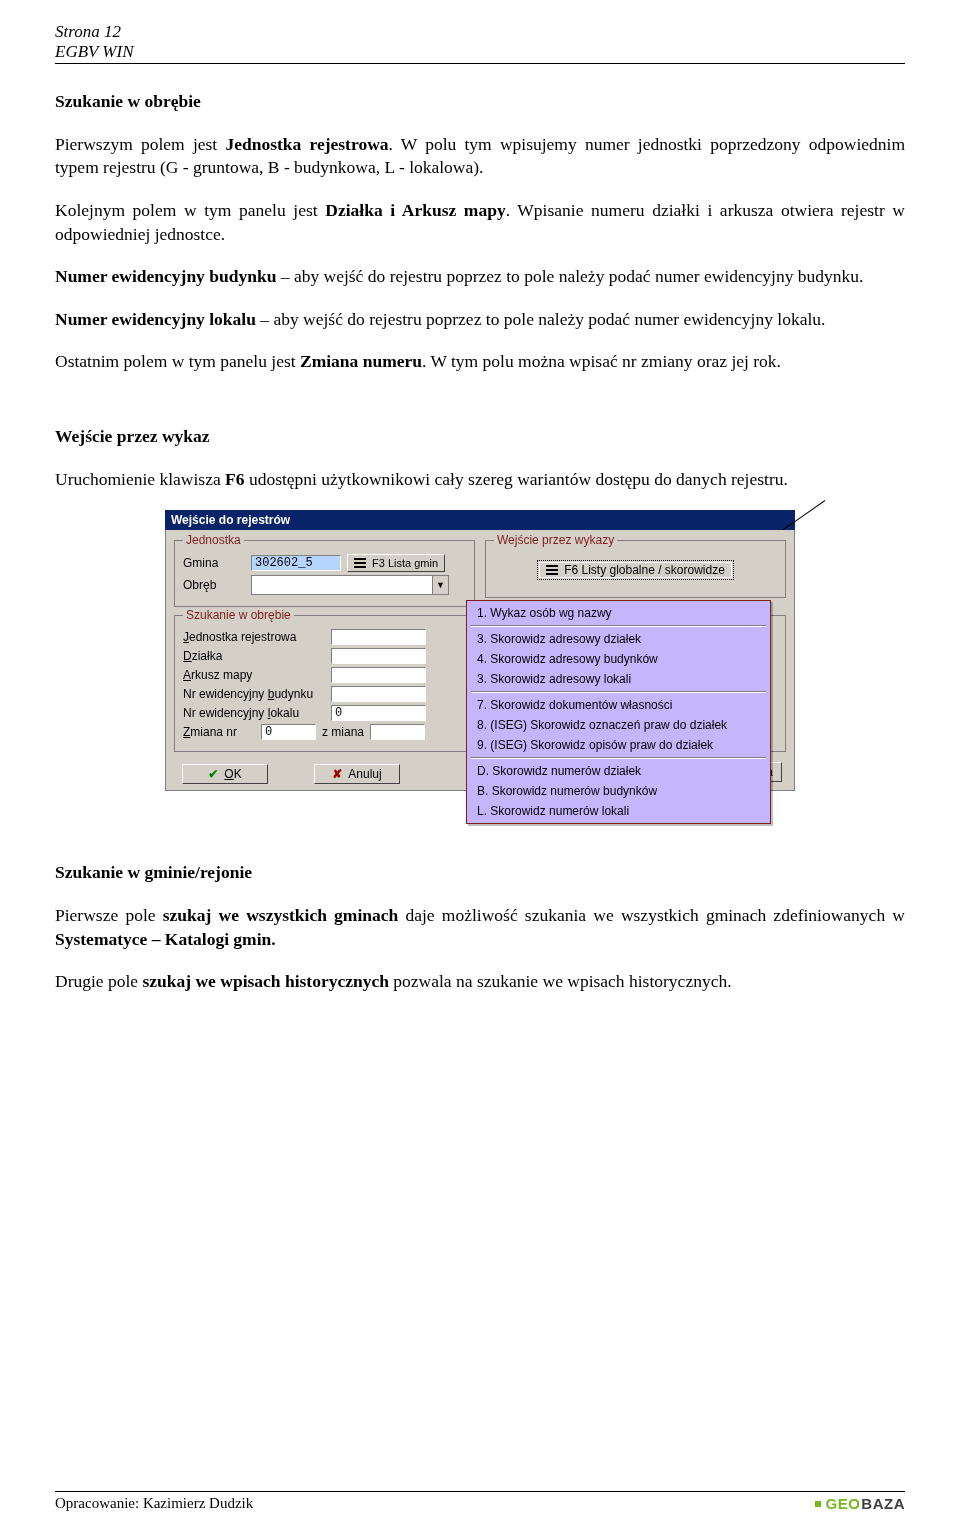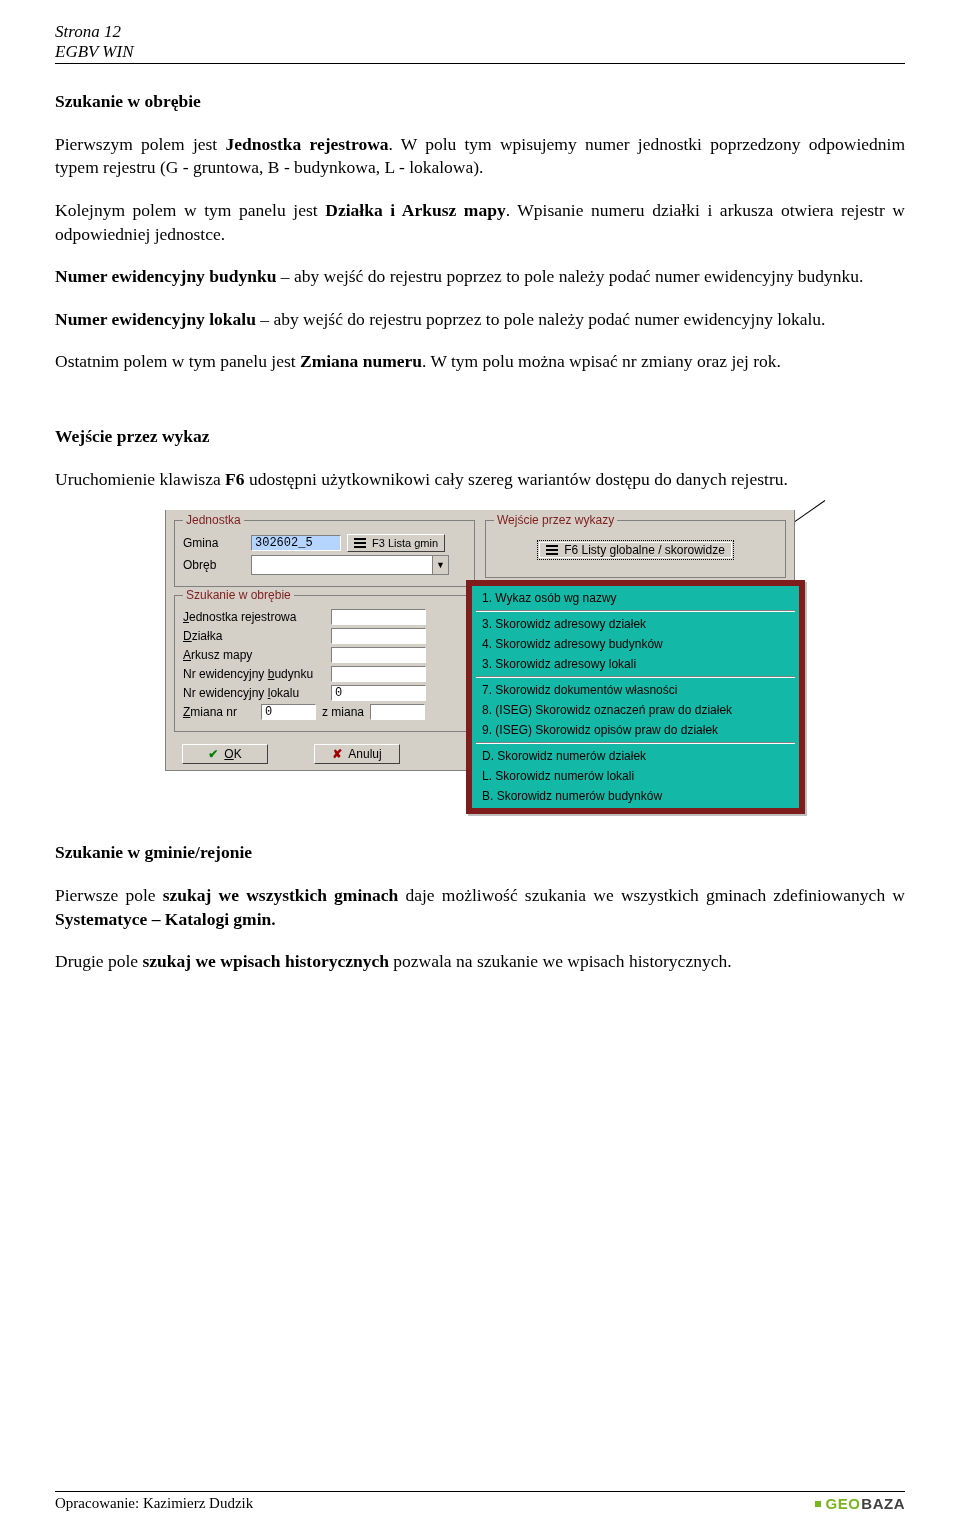--- a/index.html
+++ b/index.html
@@ -114,24 +114,24 @@
     cursor: default;
   }
   .wbtn.small { padding: 2px 6px; font-size: 11px; }
   .top-row { display: flex; gap: 6px; }
   .top-row > .left { flex: 1; }
   .top-row > .right { flex: 1; }
   .right-area { position: relative; }
   .menu-pop {
     position: absolute;
     top: 70px; left: 300px;
-    background: #14b8a6;
-    border: 6px solid #7f1d1d;
+    background: #c4b5fd;
+    border: 1px solid #7f1d1d;
     box-shadow: 2px 2px 0 rgba(0,0,0,0.25);
-    width: 339px;
+    width: 305px;
     padding: 2px 0;
     z-index: 5;
   }
   .menu-item {
     padding: 3px 10px;
     font-size: 12px;
   }
   .menu-sep { border-top: 1px solid #808080; border-bottom: 1px solid #fff; margin: 2px 4px; }
   .bottom-btns {
     display: flex;
@@ -208,20 +208,21 @@
 
 <div class="section-gap"></div>
 <p><span class="bold">Wejście przez wykaz</span></p>
 
 <p>
   <span>Uruchomienie klawisza </span><span class="bold">F6</span><span> udostępni użytkownikowi cały szereg wariantów dostępu do danych rejestru.</span>
 </p>
 
 <div class="dialog-wrap">
   <div class="pointer-line"></div>
+  <div class="titlebar">Wejście do rejestrów</div>
   <div class="dialog-body">
     <div class="top-row">
       <div class="left">
         <div class="groupbox">
           <span class="gtitle">Jednostka</span>
           <div class="row">
             <span class="lbl">Gmina</span>
             <input class="winput sel" style="width: 90px;" value="302602_5">
             <span class="wbtn small">
               <span class="list-ico">
@@ -312,22 +313,22 @@
       <div class="menu-sep"></div>
       <div class="menu-item">3. Skorowidz adresowy działek</div>
       <div class="menu-item">4. Skorowidz adresowy budynków</div>
       <div class="menu-item">3. Skorowidz adresowy lokali</div>
       <div class="menu-sep"></div>
       <div class="menu-item">7. Skorowidz dokumentów własności</div>
       <div class="menu-item">8. (ISEG) Skorowidz oznaczeń praw do działek</div>
       <div class="menu-item">9. (ISEG) Skorowidz opisów praw do działek</div>
       <div class="menu-sep"></div>
       <div class="menu-item">D. Skorowidz numerów działek</div>
+      <div class="menu-item">B. Skorowidz numerów budynków</div>
       <div class="menu-item">L. Skorowidz numerów lokali</div>
-      <div class="menu-item">B. Skorowidz numerów budynków</div>
     </div>
 
   </div>
 </div>
 
 <div style="height:70px"></div>
 
 <p><span class="bold">Szukanie w gminie/rejonie</span></p>
 
 <p>

